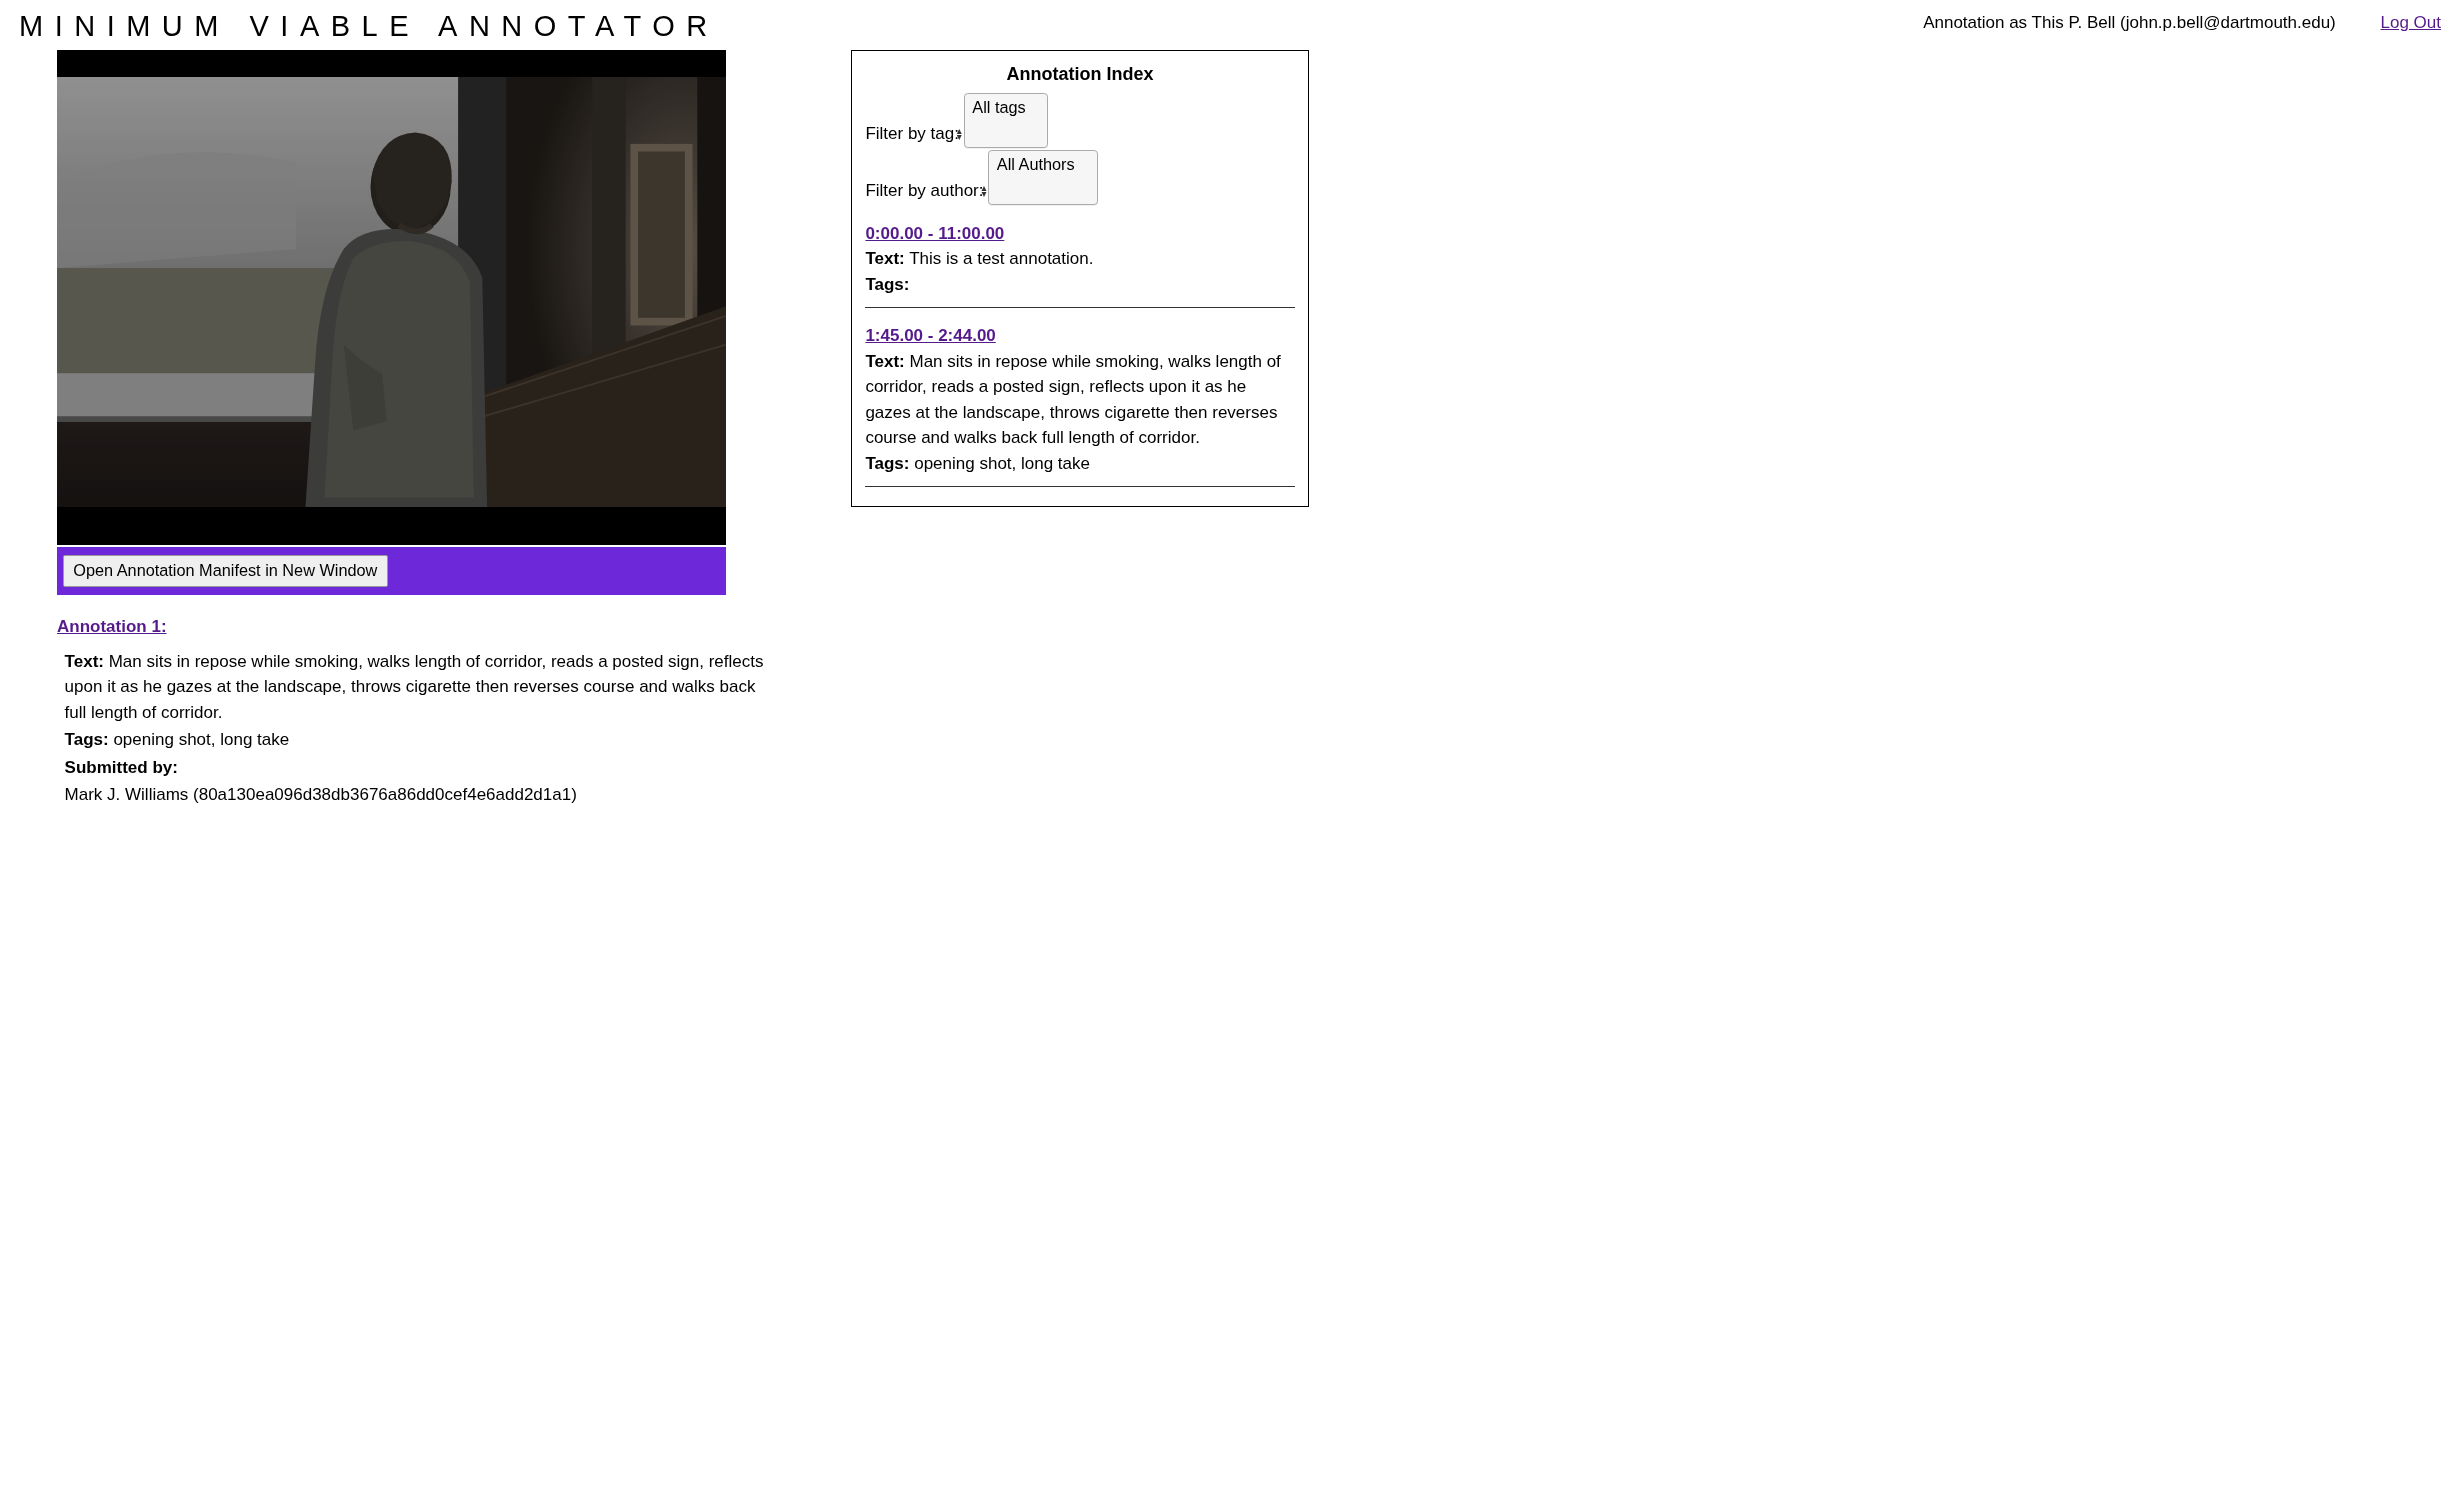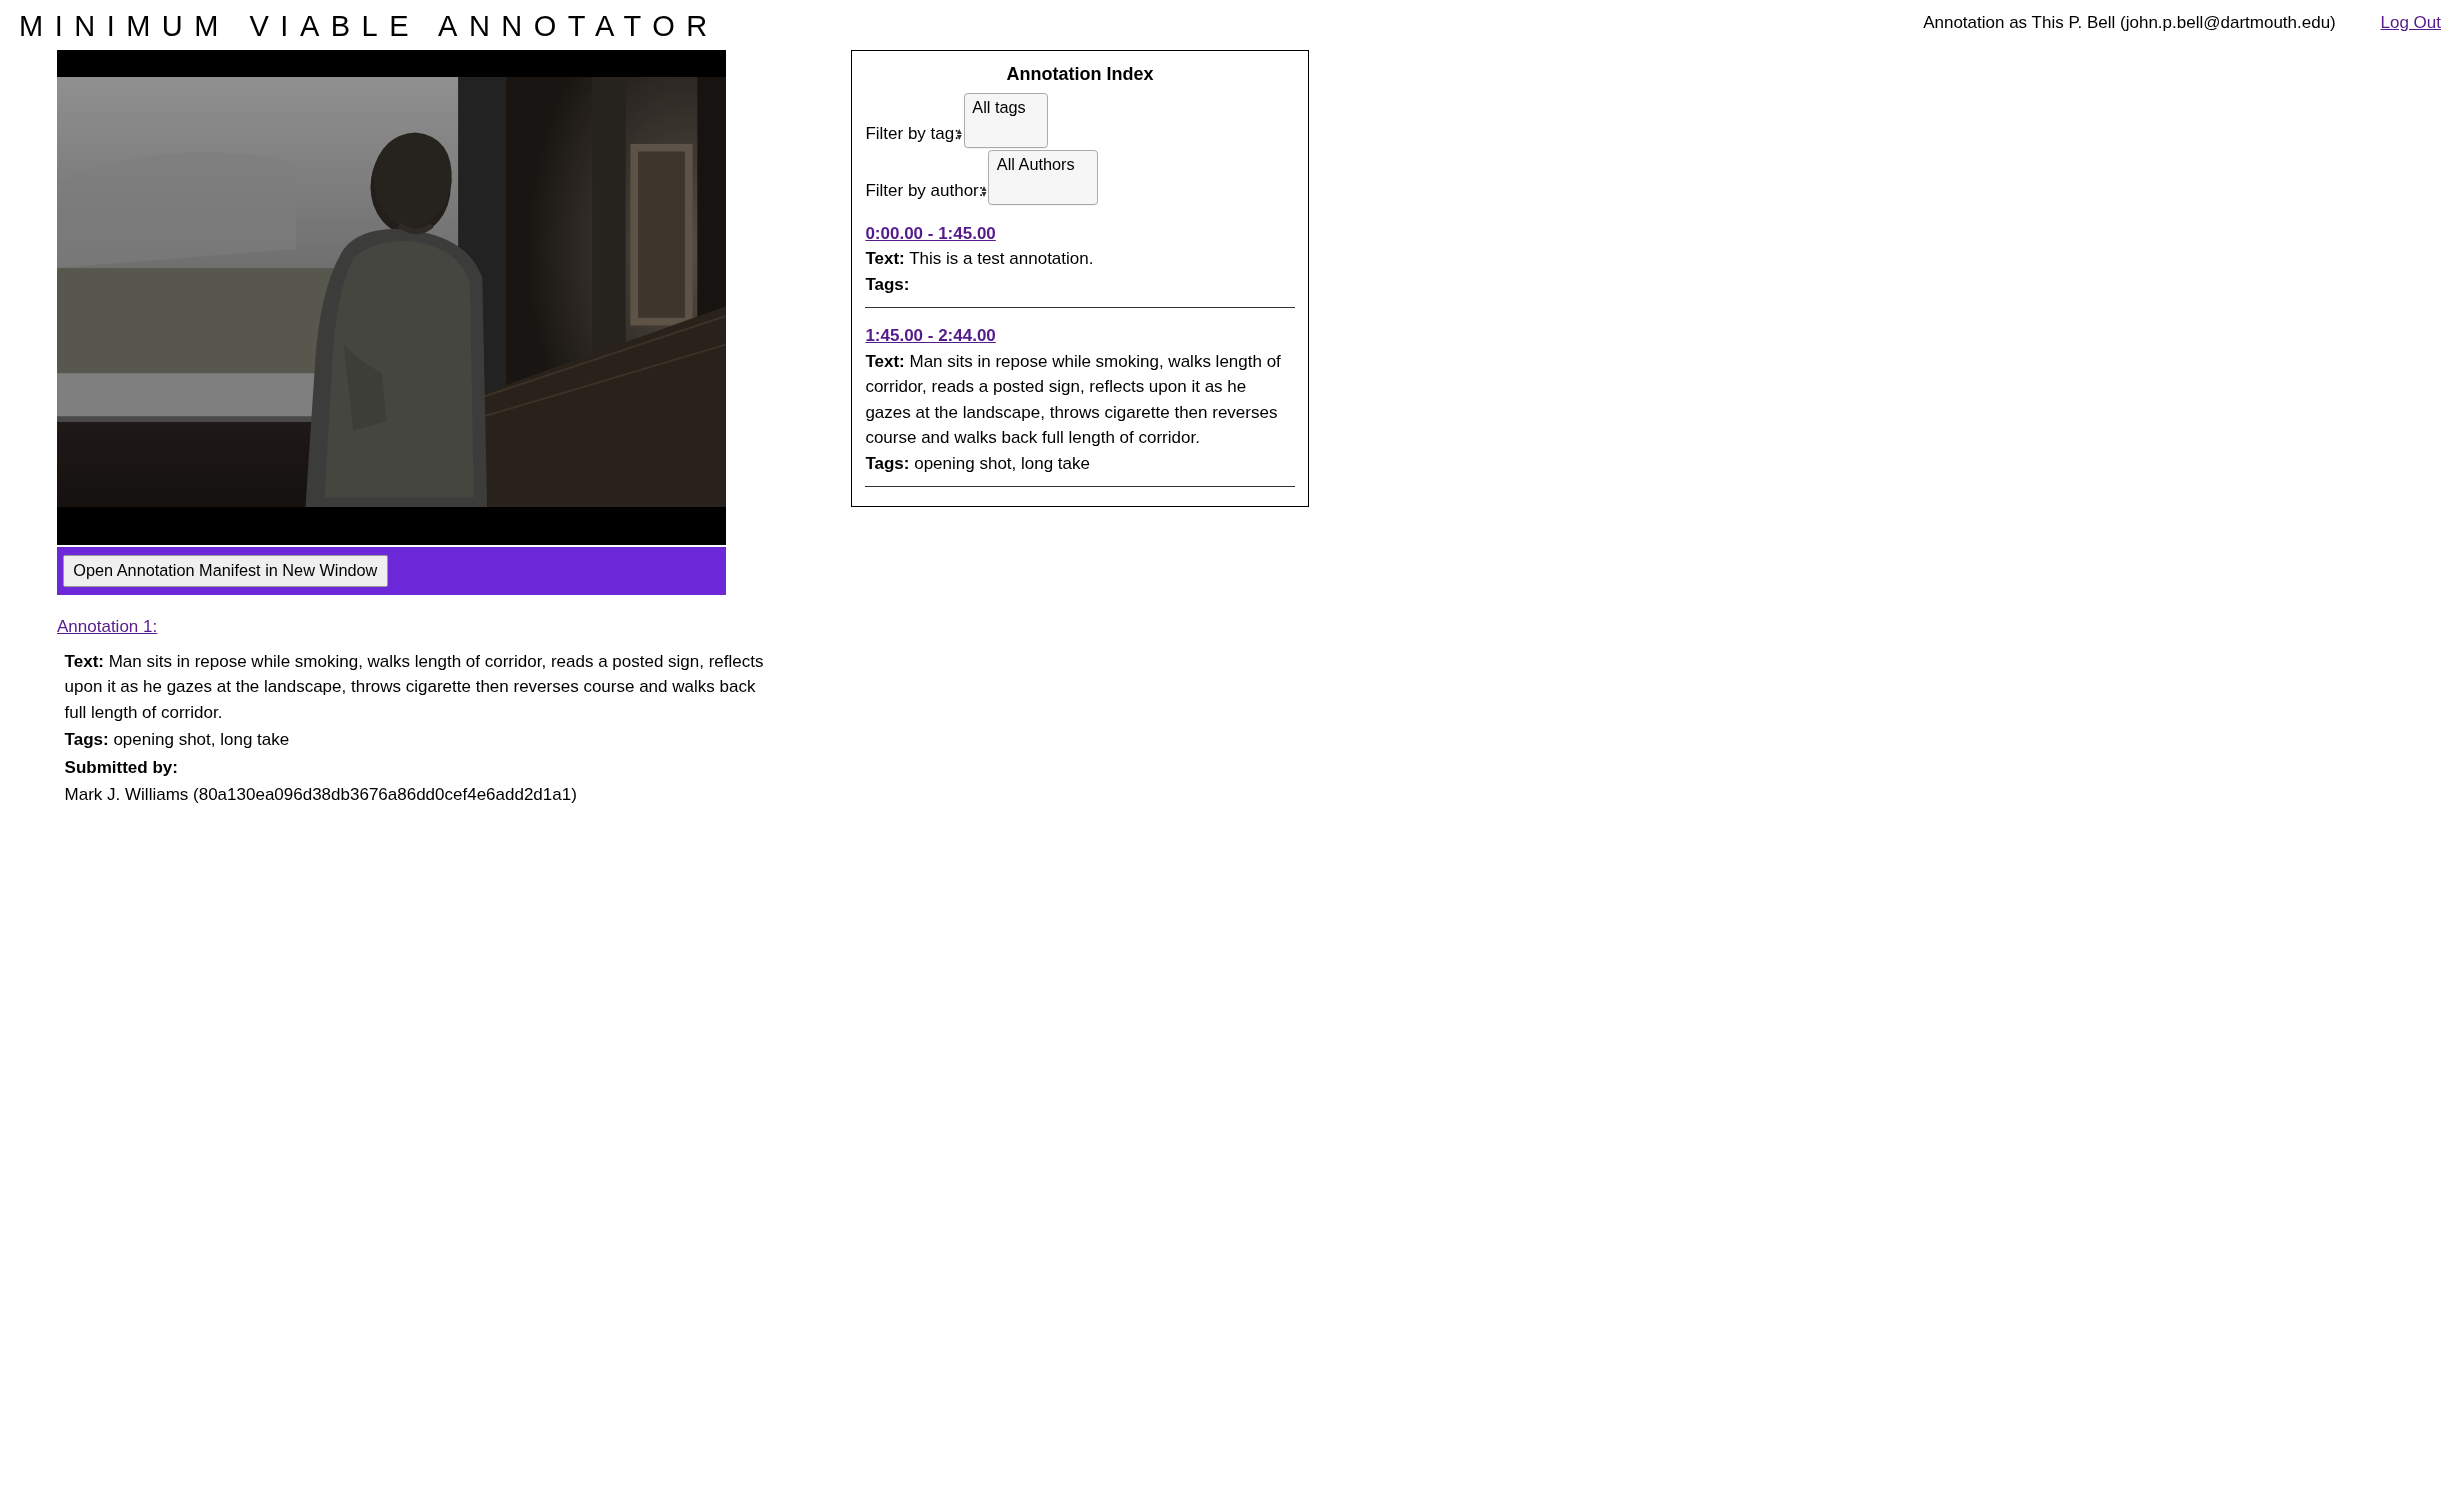--- a/index.html
+++ b/index.html
@@ -74,21 +74,21 @@
       cursor: pointer;
     }
     .detail-block {
       margin-top: 19px;
       font-size: 17px;
       line-height: 1.5;
     }
     .detail-block .ann-title-link {
       color: #551a8b;
       text-decoration: underline;
-      font-weight: normal;
+      font-weight: bold;
     }
     .detail-body {
       margin-top: 9.6px;
       margin-left: 7.6px;
     }
     .detail-body p { margin: 1.9px 0; }
     .detail-body .lbl { font-weight: bold; }
     .right-col {
       flex: 0 0 auto;
       width: 488px;
@@ -237,21 +237,21 @@
         <span>Filter by author:</span>
         <span class="select-wrap">
           <select>
             <option>All Authors</option>
           </select>
           <span class="arrows">▲<br>▼</span>
         </span>
       </div>
 
       <div class="index-item">
-        <a href="#" class="time-link">0:00.00 - 1:45.00</a><br>
+        <a href="#" class="time-link">0:00.00 - 11:00.00</a><br>
         <span class="lbl">Text:</span> <span>This is a test annotation.</span><br>
         <span class="lbl">Tags:</span> <span></span>
         <hr>
       </div>
 
       <div class="index-item">
         <a href="#" class="time-link">1:45.00 - 2:44.00</a><br>
         <span class="lbl">Text:</span> <span>Man sits in repose while smoking, walks length of corridor, reads a posted sign, reflects upon it as he gazes at the landscape, throws cigarette then reverses course and walks back full length of corridor.</span><br>
         <span class="lbl">Tags:</span> <span>opening shot, long take</span>
         <hr>

